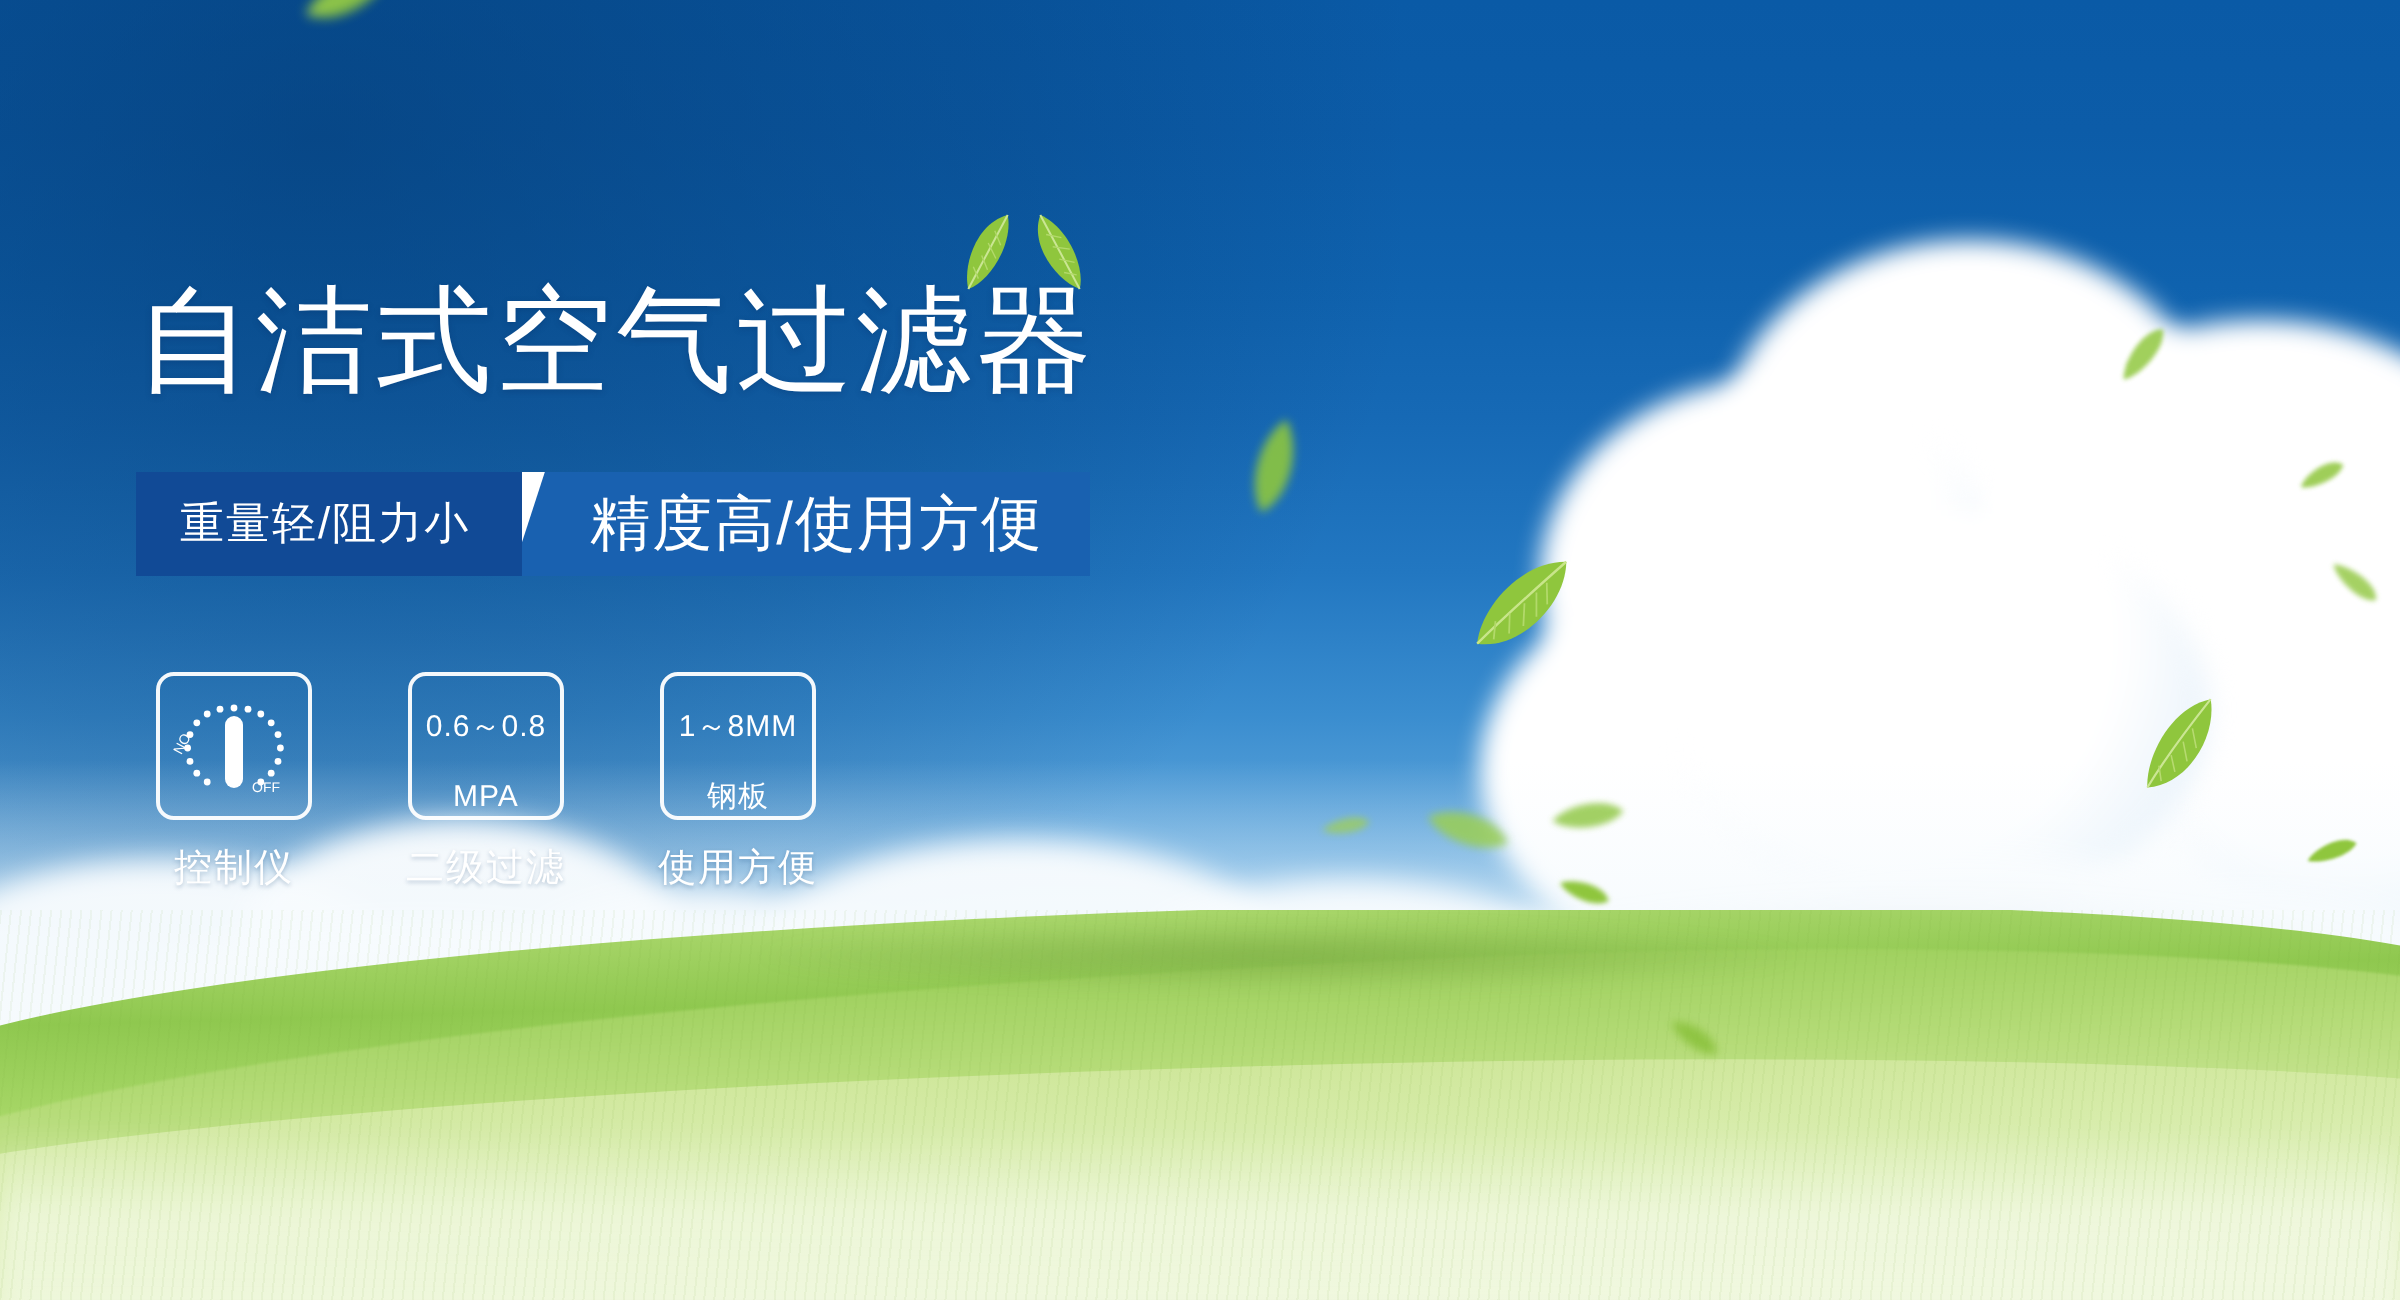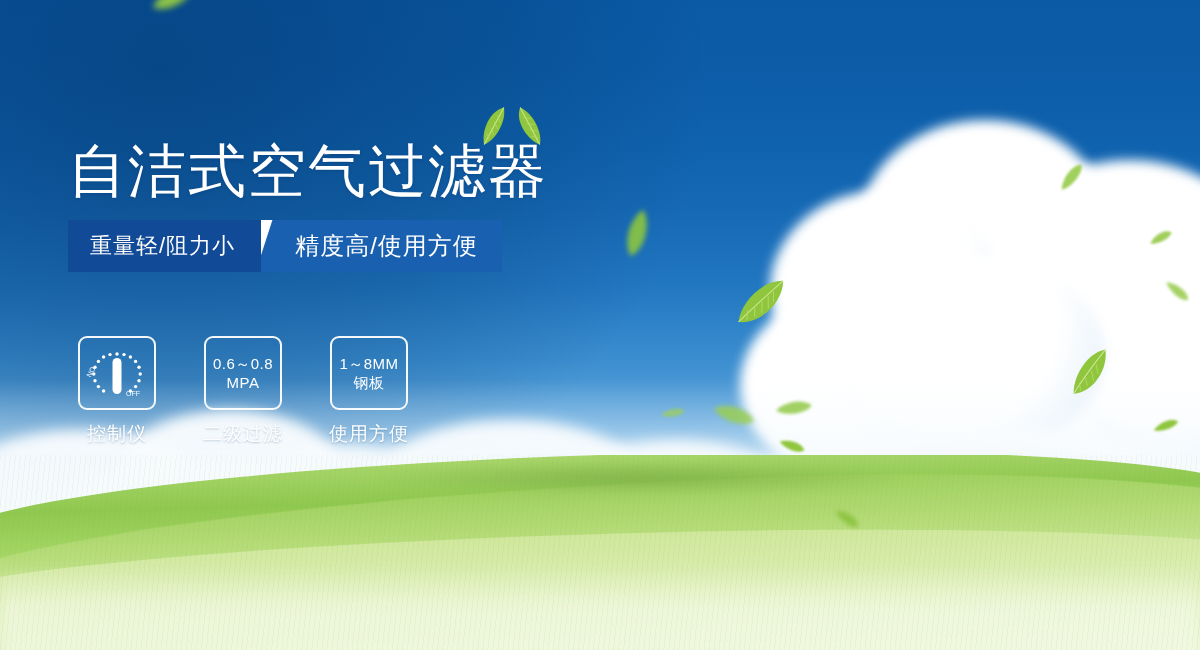--- a/index.html
+++ b/index.html
@@ -178,21 +178,21 @@
     color: #ffffff;
     font-weight: 300;
     white-space: nowrap;
     text-shadow: 0 1px 3px rgba(0,40,90,0.25);
   }
 
   
   .badge {
     position: absolute;
     left: 68px;
-    top: 220px;
+    top: 236px;
     height: 52px;
     display: flex;
     align-items: stretch;
   }
   .badge-left {
     background: #114a96;
     color: #ffffff;
     font-size: 22px;
     display: flex;
     align-items: center;
@@ -209,21 +209,21 @@
     content: "";
     position: absolute;
     left: -14px; top: -6px;
     width: 16px; height: 70px;
     background: #ffffff;
     transform: skewX(-18deg);
   }
   .badge-right {
     background: #1961b0;
     color: #ffffff;
-    font-size: 24px;
+    font-size: 30px;
     display: flex;
     align-items: center;
     padding: 0 24px 0 8px;
     letter-spacing: 1px;
   }
 
   
   .features {
     position: absolute;
     left: 72px;
@@ -250,20 +250,21 @@
     box-sizing: border-box;
     position: relative;
     overflow: hidden;
   }
   .feature-text {
     font-size: 15px;
     line-height: 19px;
     text-align: center;
     letter-spacing: .5px;
     color: #ffffff;
+    margin-top: 16px;
   }
   .feature-label {
     margin-top: 11px;
     font-size: 19px;
     color: #ffffff;
     letter-spacing: 1px;
     white-space: nowrap;
     text-shadow: 0 1px 2px rgba(0,50,100,0.25);
   }
 </style>

